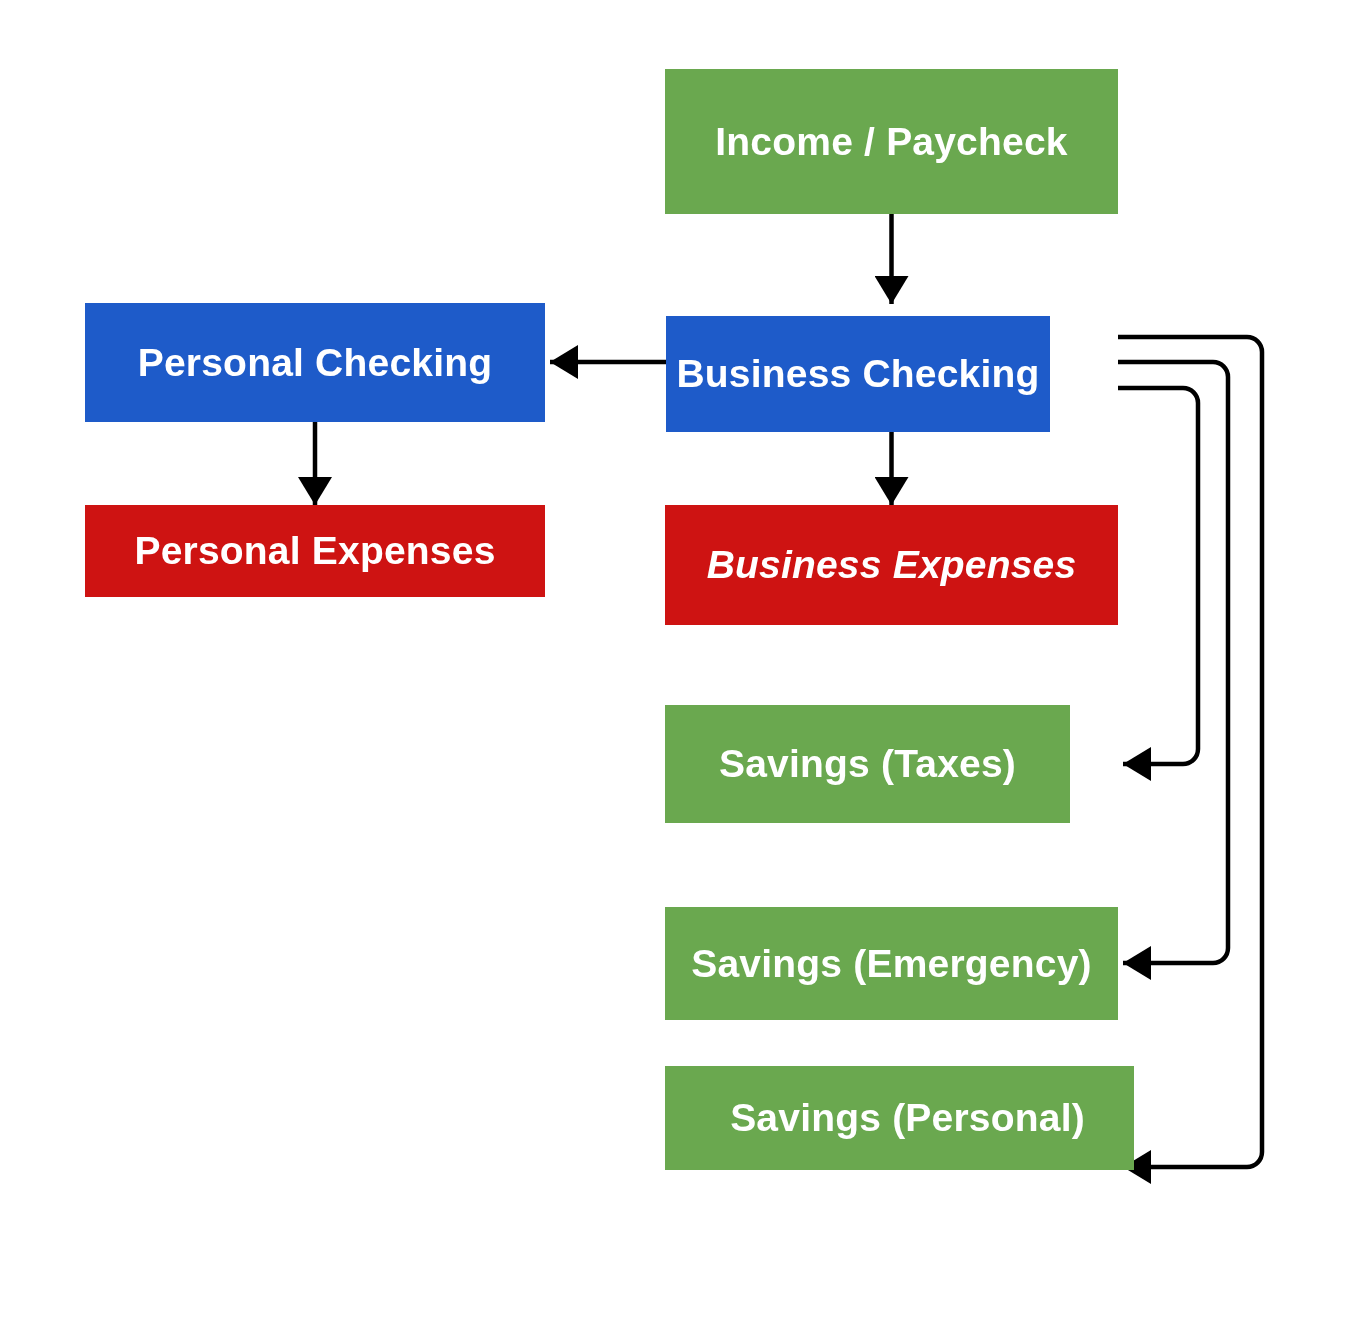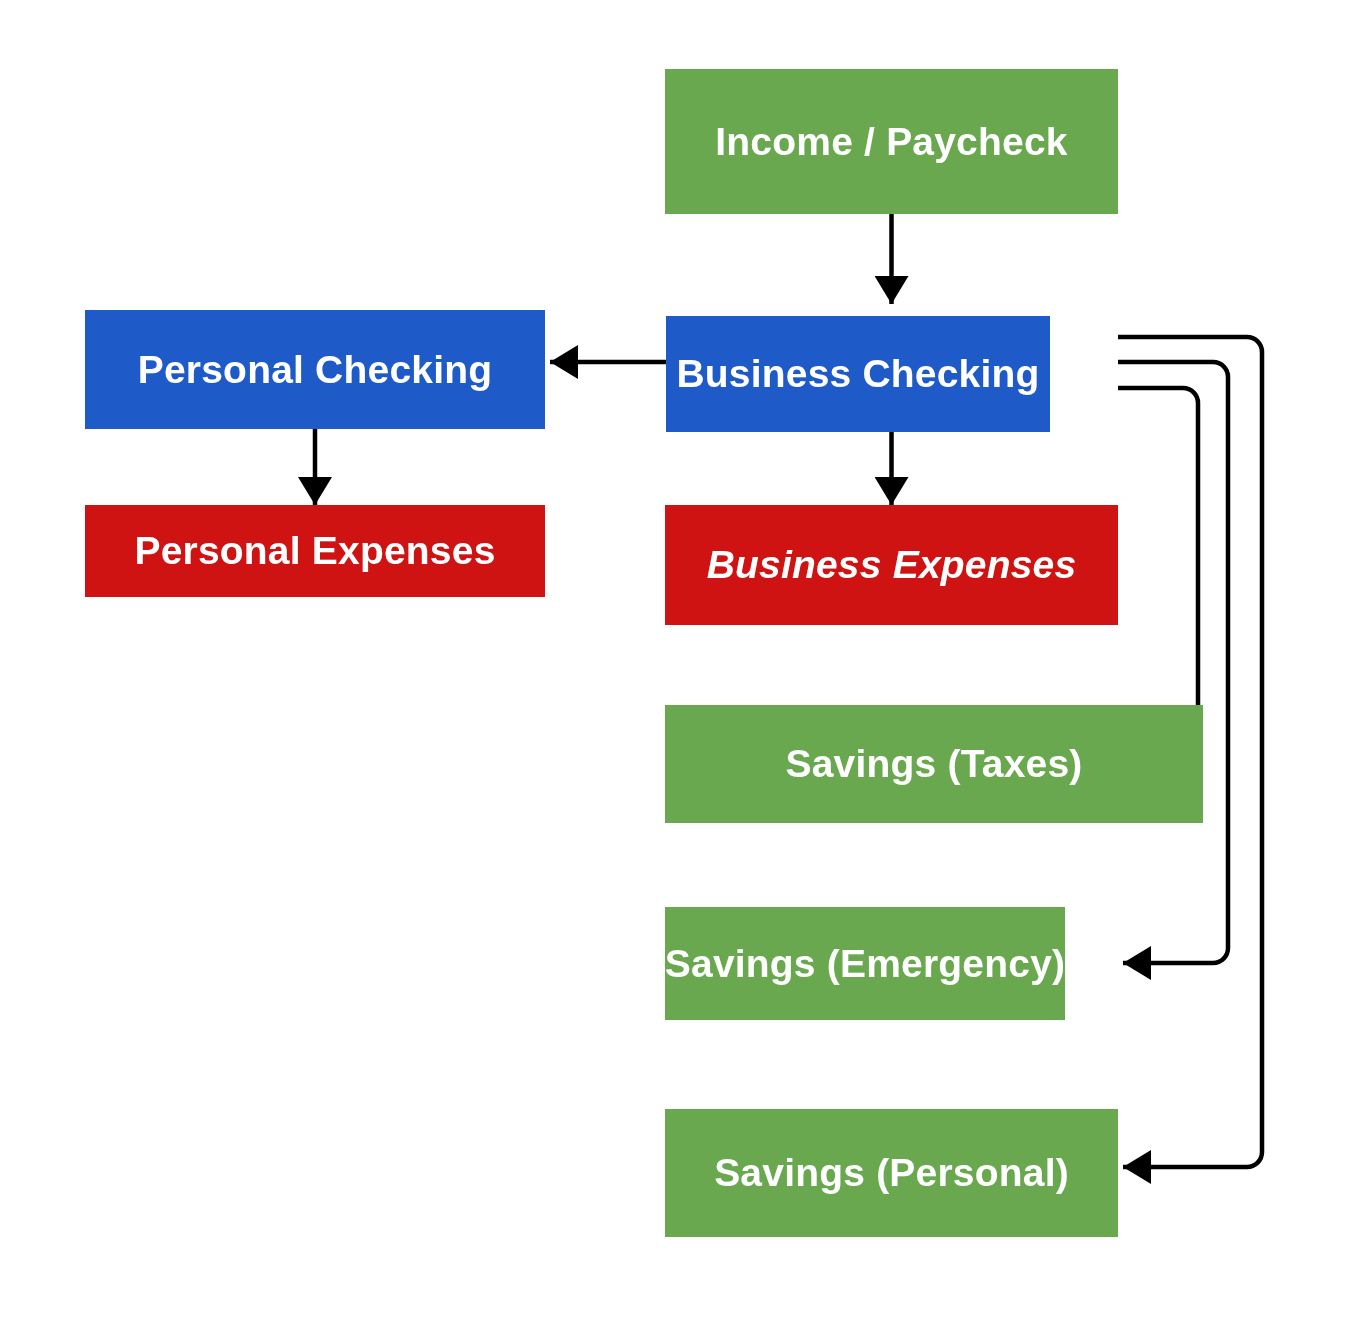--- a/index.html
+++ b/index.html
@@ -24,27 +24,27 @@
     align-items:center;
     justify-content:center;
     color:#ffffff;
     font-weight:bold;
     font-size:39px;
     letter-spacing:0.2px;
     text-align:right;
     white-space:nowrap;
   }
   .n-income            {left:665px; top:69px;   width:453px; height:145px;}
-  .n-personal-checking {left:85px;  top:303px;  width:460px; height:119px;margin-top:7px;}
+  .n-personal-checking {left:85px;  top:303px;  width:460px; height:119px;}
   .n-business-checking {left:666px; top:316px;  width:384px; height:116px;}
   .n-personal-expenses {left:85px;  top:505px;  width:460px; height:92px;}
   .n-business-expenses {left:665px; top:505px;  width:453px; height:120px;}
-  .n-savings-taxes     {left:665px; top:705px;  width:538px; height:118px;}
-  .n-savings-emergency {left:665px; top:907px;  width:400px; height:113px;}
-  .n-savings-personal  {left:665px; top:1109px; width:453px; height:128px;}
+  .n-savings-taxes     {left:665px; top:705px;  width:405px; height:118px;}
+  .n-savings-emergency {left:665px; top:907px;  width:453px; height:113px;}
+  .n-savings-personal  {left:665px; top:1066px; width:453px; height:104px;padding-left:16px;}
 </style>
 </head>
 <body>
 
 <div class="canvas">
 
   <svg class="arrows" viewBox="0 0 1360 1333" xmlns="http://www.w3.org/2000/svg">
     <defs>
       <marker id="ah" markerUnits="userSpaceOnUse" markerWidth="28" markerHeight="34" refX="28" refY="17" orient="auto">
         <path d="M0,0 L28,17 L0,34 Z" fill="#000000"></path>

